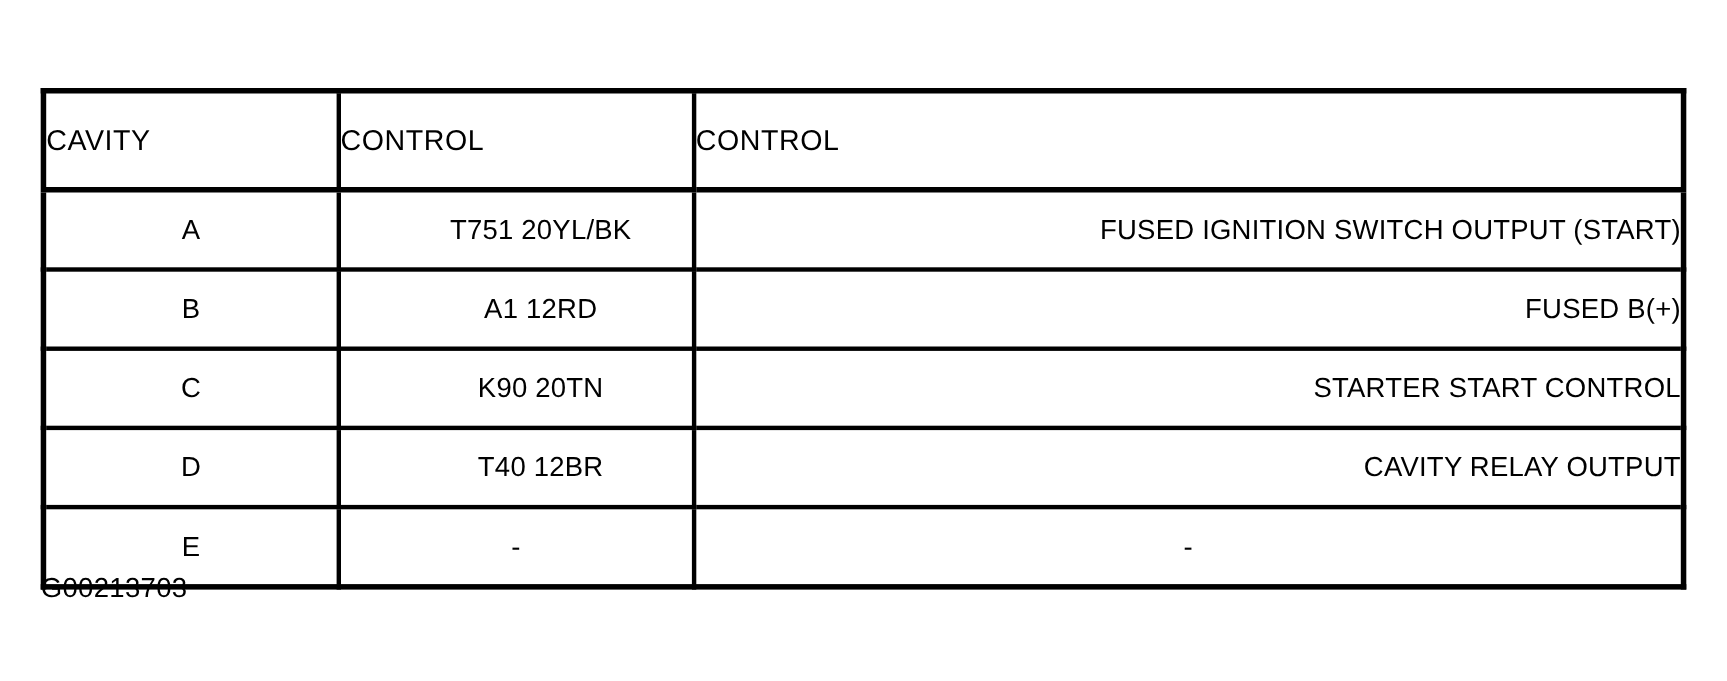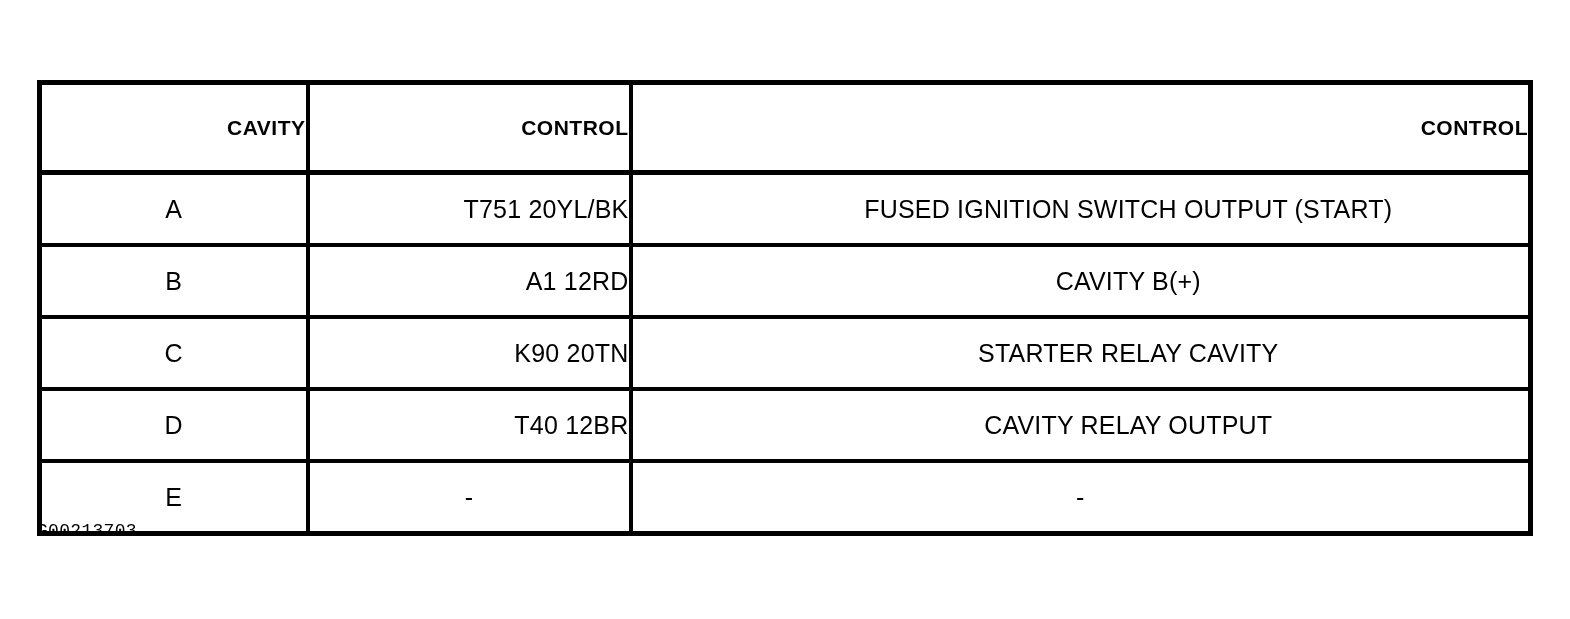--- a/index.html
+++ b/index.html
@@ -42,68 +42,67 @@
   }
 
   
   .pinout-table {
     border: 5px solid #000000;
   }
 
   
   .pinout-table thead th {
     height: 85px;
-    font-size: 21px;
-    font-weight: bold;
+    font-size: 26px;
+    font-weight: normal;
     letter-spacing: 0.5px;
-    text-align: right;
+    text-align: left;
     border-bottom-width: 5px;
   }
 
   
   .pinout-table tbody td {
     height: 68px;
     font-size: 25px;
     font-weight: normal;
     letter-spacing: 0.2px;
   }
 
   td.cavity-cell {
     text-align: center;
   }
 
   td.circuit-cell {
-    text-align: right;
+    text-align: center;
     padding-left: 45px;
   }
 
   td.circuit-cell.is-dash {
     text-align: center;
     padding-left: 0;
   }
 
   td.function-cell {
-    text-align: center;
+    text-align: right;
     padding-left: 96px;
   }
 
   td.function-cell.is-dash {
     text-align: center;
     padding-left: 0;
   }
 
   
   .figure-caption {
     position: absolute;
     left: 37px;
     top: 521px;
-    font-size: 18px;
+    font-size: 25px;
     letter-spacing: 0.3px;
     white-space: nowrap;
-    font-family: Liberation Mono, monospace;
   }
 </style>
 </head>
 <body>
 
 <table class="pinout-table">
   <colgroup>
     <col class="col-cavity">
     <col class="col-circuit">
     <col class="col-function">
@@ -117,26 +116,26 @@
   </thead>
   <tbody>
     <tr>
       <td class="cavity-cell">A</td>
       <td class="circuit-cell">T751 20YL/BK</td>
       <td class="function-cell">FUSED IGNITION SWITCH OUTPUT (START)</td>
     </tr>
     <tr>
       <td class="cavity-cell">B</td>
       <td class="circuit-cell">A1 12RD</td>
-      <td class="function-cell">CAVITY B(+)</td>
+      <td class="function-cell">FUSED B(+)</td>
     </tr>
     <tr>
       <td class="cavity-cell">C</td>
       <td class="circuit-cell">K90 20TN</td>
-      <td class="function-cell">STARTER RELAY CAVITY</td>
+      <td class="function-cell">STARTER START CONTROL</td>
     </tr>
     <tr>
       <td class="cavity-cell">D</td>
       <td class="circuit-cell">T40 12BR</td>
       <td class="function-cell">CAVITY RELAY OUTPUT</td>
     </tr>
     <tr>
       <td class="cavity-cell">E</td>
       <td class="circuit-cell is-dash">-</td>
       <td class="function-cell is-dash">-</td>

